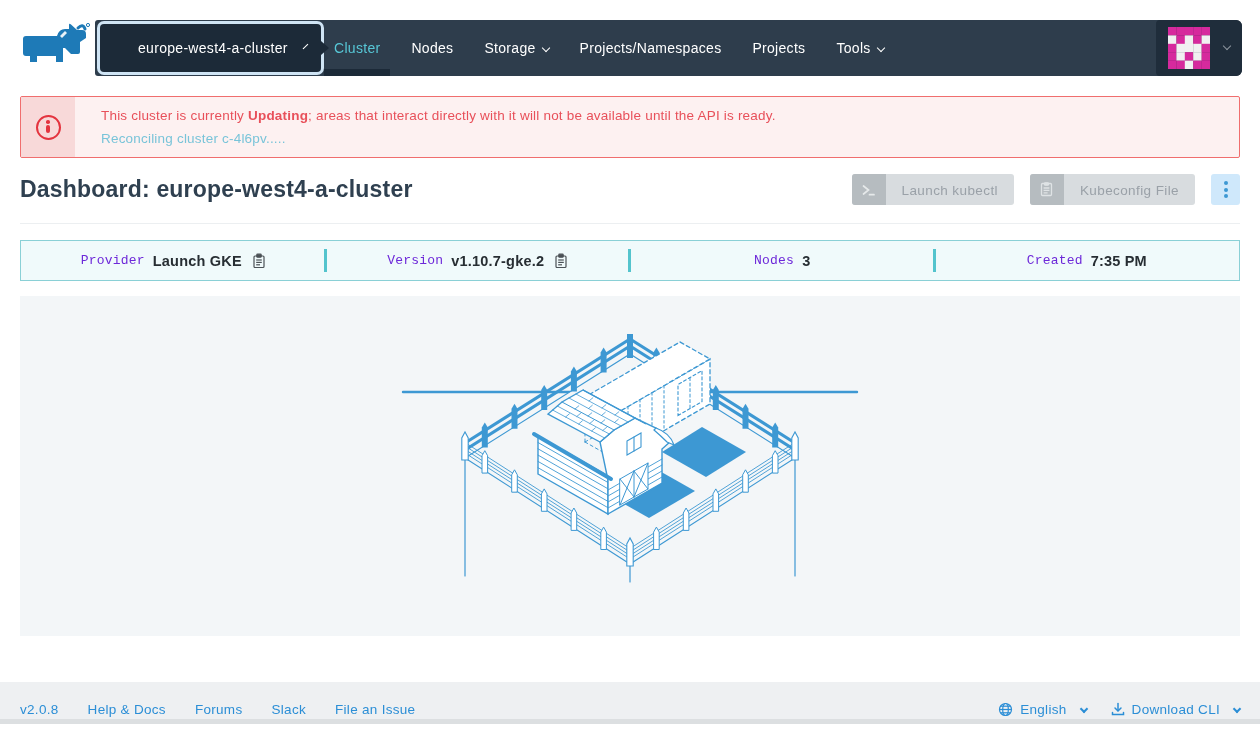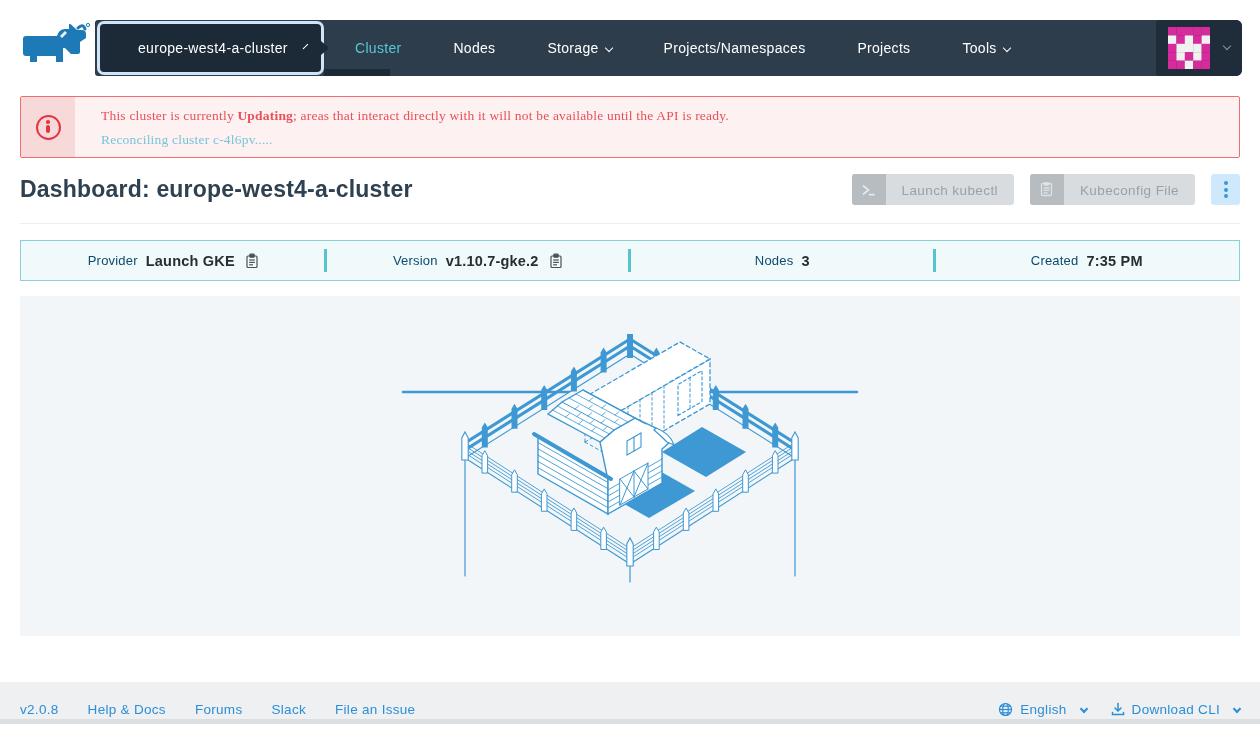--- a/index.html
+++ b/index.html
@@ -29,21 +29,21 @@
   .chev {
     display:inline-block; width:6px; height:6px;
     border-right:1.8px solid currentColor; border-bottom:1.8px solid currentColor;
     transform:rotate(45deg); margin-left:7px; position:relative; top:-2px;
   }
   .chev.big { width:7px; height:7px; }
   .nav-items {
     position:absolute; left:334px; top:20px; height:56px;
     display:flex; align-items:center; gap:31px; z-index:2;
   }
-  .nav-item { color:#ffffff; font-size:14px; letter-spacing:.3px; text-decoration:none; cursor:pointer; white-space:nowrap;margin-left:21px; }
+  .nav-item { color:#ffffff; font-size:14px; letter-spacing:.3px; text-decoration:none; cursor:pointer; white-space:nowrap; }
   .nav-item.active { color:#57c7d6; }
   .nav-underline { position:absolute; left:324px; top:69px; width:66px; height:7px; background:#1c2a38; }
   .avatar-block {
     position:absolute; right:18px; top:20px; width:86px; height:56px;
     background:#1f2d3b; border-radius:4px 6px 6px 4px;
     display:flex; align-items:center; justify-content:center; gap:7px; cursor:pointer; z-index:3;
   }
   .avatar-block .chev { color:#8d969e; }
   
   .alert {
@@ -53,21 +53,21 @@
   .alert-strip { width:54px; background:#f8d9d9; display:flex; align-items:center; justify-content:center; }
   .info-circle { width:25px; height:25px; border:2.4px solid #e4343f; border-radius:50%; position:relative; }
   .info-circle:before {
     content:""; position:absolute; top:3.5px; left:50%; margin-left:-1.8px;
     width:3.6px; height:3.6px; background:#e4343f; border-radius:50%;
   }
   .info-circle:after {
     content:""; position:absolute; top:8.8px; left:50%; margin-left:-1.7px;
     width:3.4px; height:7.8px; background:#e4343f; border-radius:2px;
   }
-  .alert-body { padding:11px 10px 8px 26px;font-family:Liberation Serif, serif; }
+  .alert-body { padding:11px 10px 8px 26px; }
   .alert-line1 { color:#e8505a; font-size:13.5px; letter-spacing:.2px; }
   .alert-line1 b { font-weight:bold; }
   .alert-line2 { color:#79c4d9; font-size:13.5px; letter-spacing:.2px; margin-top:8px; cursor:pointer; }
   
   .page-title { position:absolute; left:20px; top:176px; font-size:23px; color:#2f4050; letter-spacing:.2px; }
   .header-buttons { position:absolute; right:20px; top:174px; display:flex; gap:16px; height:31px; }
   .btn-disabled {
     display:flex; align-items:stretch; border-radius:3px; overflow:hidden;
     background:#d8dcdf; color:#9aa1a8; font-size:13.5px; cursor:default;
   }
@@ -79,21 +79,21 @@
   }
   .kebab-btn i { width:4px; height:4px; border-radius:50%; background:#3d98d3; }
   .header-rule { position:absolute; left:20px; right:20px; top:223px; border-top:1px solid #eceff1; }
   
   .infobar {
     position:absolute; left:20px; right:20px; top:240px; height:41px;
     background:#f0fafb; border:1px solid #8ad0d6; display:flex;
   }
   .info-cell { flex:1; position:relative; display:flex; align-items:center; justify-content:center; gap:8px; }
   .info-sep { position:absolute; right:-1px; top:8px; height:23px; width:3px; background:#54c4cd; }
-  .info-label { color:#0c4a6e; font-size:13px; letter-spacing:.2px; }
+  .info-label { color:#6d28d9; font-size:13px; letter-spacing:.2px;font-family:Liberation Mono, monospace; }
   .info-value { color:#272e33; font-size:14.5px; font-weight:bold; letter-spacing:.2px; }
   .copy-icon { cursor:pointer; margin-left:2px; display:inline-flex; }
   
   .main-panel { position:absolute; left:20px; right:20px; top:296px; height:340px; background:#f3f6f8; overflow:hidden; }
   .scene { position:absolute; left:370px; top:38px; }
   
   .footer { position:absolute; left:0; right:0; top:682px; height:42px; background:#eef0f2; }
   .footer-strip { position:absolute; left:0; right:0; bottom:0; height:5px; background:#dcdfe1; }
   .footer-left { position:absolute; left:20px; top:0; height:55px; display:flex; align-items:center; gap:29px; }
   .footer-right { position:absolute; right:20px; top:0; height:55px; display:flex; align-items:center; gap:24px; }

